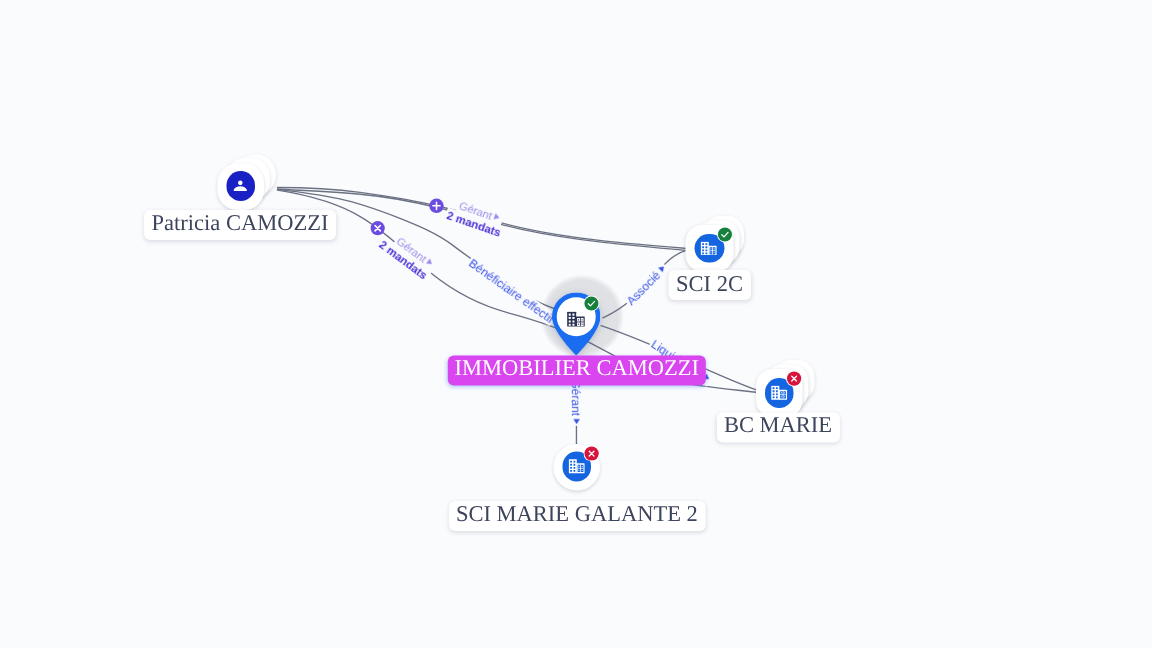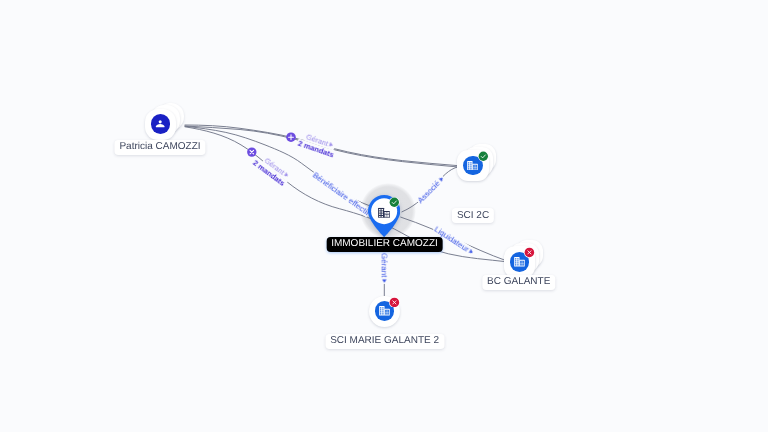--- a/index.html
+++ b/index.html
@@ -3,23 +3,23 @@
 <meta charset="utf-8">
 <style>
   html,body{margin:0;padding:0;}
   body{width:768px;height:432px;overflow:hidden;background:#fafbfd;
        font-family:"Liberation Sans",sans-serif;-webkit-font-smoothing:antialiased;text-rendering:geometricPrecision;}
   #stage{position:relative;width:768px;height:432px;}
   .layer{position:absolute;left:0;top:0;width:768px;height:432px;}
   svg.layer{overflow:visible;}
   .node{position:absolute;}
   .nlabel{position:absolute;background:#fff;border-radius:4px;
-          color:#3d455c;font-size:10px;line-height:1;white-space:nowrap;
+          color:#3d455c;font-size:15px;line-height:1;white-space:nowrap;
           padding:2.3px 5px 2.6px 5px;box-shadow:0 1px 3px rgba(60,70,100,.16);
-          transform:translateX(-50%);}
+          transform:translateX(-50%);font-family:Liberation Serif, serif;}
 
   .ico{position:absolute;left:50%;top:50%;transform:translate(-50%,-50%);line-height:0;}
   .ico svg,.disc svg,.badge svg{display:block;}
   .glow{position:absolute;width:56px;height:56px;margin:-28px 0 0 -28px;
         border-radius:50%;background:radial-gradient(closest-side,#dfe0e3 0%,#e0e1e4 86%,rgba(224,225,228,.5) 94%,rgba(224,225,228,0) 100%);}
   .pinsvg{position:absolute;left:50%;top:50%;margin:-16.7px 0 0 -16.15px;
           filter:drop-shadow(0 1px 2px rgba(30,60,120,.25));}
   .pin-ico{margin-top:1.2px;}
   .stackc{position:absolute;border-radius:13px;background:#fff;
           box-shadow:0 1px 2.5px rgba(60,70,100,.20);}
@@ -32,21 +32,21 @@
   .disc{position:absolute;left:50%;top:50%;width:19.6px;height:19.6px;margin:-9.8px 0 0 -9.8px;
         border-radius:50%;display:flex;align-items:center;justify-content:center;}
   .badge{position:absolute;left:50%;top:50%;margin:-14.5px 0 0 4.9px;line-height:0;}
   .elabel{position:absolute;transform-style:preserve-3d;backface-visibility:hidden;white-space:nowrap;font-size:7.45px;line-height:1;
           transform-origin:50% 50%;background:#fafbfd;padding:0.6px 1px;
           -webkit-font-smoothing:antialiased;will-change:transform;}
   .elabel .arr{margin-left:1.6px;display:inline-block;vertical-align:0px;line-height:0;}
   .elabel.muted{color:#9b8bea;}
   .elabel.strong{color:#4a2fd6;font-weight:bold;font-size:7.6px;}
   .elabel.link{color:#3a55e6;font-size:8px;}
-  .nlabel.sel{background:#000000;color:#fff;box-shadow:0 1px 3px rgba(26,108,240,.35);text-align:center;}
+  .nlabel.sel{background:#d946ef;color:#fff;box-shadow:0 1px 3px rgba(26,108,240,.35);text-align:center;}
 </style>
 </head>
 <body>
 
 <div id="stage">
   <div class="layer" id="glows">
       <div class="glow" style="left: 387.8px; top: 211px;"></div>
     </div>
   <svg class="layer" id="edges" viewBox="0 0 768 432">
       <path d="M185.0 125.0 C203.4 125.0 221.8 125.8 240.0 128.3 C258.3 130.8 276.5 133.6 294.4 138.0 C312.2 142.4 329.8 148.0 347.8 151.9 C365.8 155.9 384.0 158.5 402.3 160.6 C420.6 162.6 439.0 164.1 457.3 165.6" fill="none" stroke="#6b7183" stroke-width="0.9" stroke-linecap="round"></path>
@@ -167,21 +167,21 @@
           </svg>
         </div>
         <div class="badge">
           <svg viewBox="0 0 24 24" width="10.6" height="10.6">
     <circle cx="12" cy="12" r="12" fill="#fff"></circle>
             <circle cx="12" cy="12" r="10.6" fill="#16803c"></circle>
     <path d="M7.3 12.4 L10.5 15.6 L16.7 8.9" stroke="#fff" stroke-width="1.9" fill="none" stroke-linecap="round" stroke-linejoin="round"></path>
           </svg>
         </div>
       </div>
-      <div class="nlabel" style="left: 473px; top: 180.4px; margin-top: 28px;"><span>SCI 2C</span></div>
+      <div class="nlabel" style="left: 473px; top: 180.4px;"><span>SCI 2C</span></div>
       <div class="node" style="left: 519.3px; top: 261.8px;">
         <div class="stackr s3"></div>
         <div class="stackr s2"></div>
         <div class="stackr s1"></div>
         <div class="disc" style="background:#1565e0">
           <svg viewBox="0 0 118 102" width="10.9" height="9.422033898305084">
     <path fill="#fff" d="M2 4 a3 3 0 0 1 3-3 h52 a3 3 0 0 1 3 3 v96 a2 2 0 0 1-2 2 H4 a2 2 0 0 1-2-2 z"></path>
     <path fill="#fff" d="M58 31 h55 a3 3 0 0 1 3 3 v65 a3 3 0 0 1-3 3 H58 z"></path>
     <g fill="#1565e0">
       <rect x="12" y="13" width="13" height="13" rx="1"></rect>
@@ -205,21 +205,21 @@
           </svg>
         </div>
         <div class="badge">
           <svg viewBox="0 0 24 24" width="10.8" height="10.8">
     <circle cx="12" cy="12" r="12" fill="#fff"></circle>
             <circle cx="12" cy="12" r="10.6" fill="#d6153c"></circle>
     <path d="M8.5 8.5 L15.5 15.5 M15.5 8.5 L8.5 15.5" stroke="#fff" stroke-width="1.9" fill="none" stroke-linecap="round"></path>
           </svg>
         </div>
       </div>
-      <div class="nlabel" style="left: 518.7px; top: 275px;"><span>BC GALANTE</span></div>
+      <div class="nlabel" style="left: 518.7px; top: 275px;"><span>BC MARIE</span></div>
       <div class="node" style="left: 384.3px; top: 311.2px;">
         <div class="stackc s1 round"></div>
         <div class="disc" style="background:#1565e0">
           <svg viewBox="0 0 118 102" width="10.9" height="9.422033898305084">
     <path fill="#fff" d="M2 4 a3 3 0 0 1 3-3 h52 a3 3 0 0 1 3 3 v96 a2 2 0 0 1-2 2 H4 a2 2 0 0 1-2-2 z"></path>
     <path fill="#fff" d="M58 31 h55 a3 3 0 0 1 3 3 v65 a3 3 0 0 1-3 3 H58 z"></path>
     <g fill="#1565e0">
       <rect x="12" y="13" width="13" height="13" rx="1"></rect>
               <rect x="36" y="13" width="13" height="13" rx="1"></rect>
       <rect x="12" y="35" width="13" height="13" rx="1"></rect>

